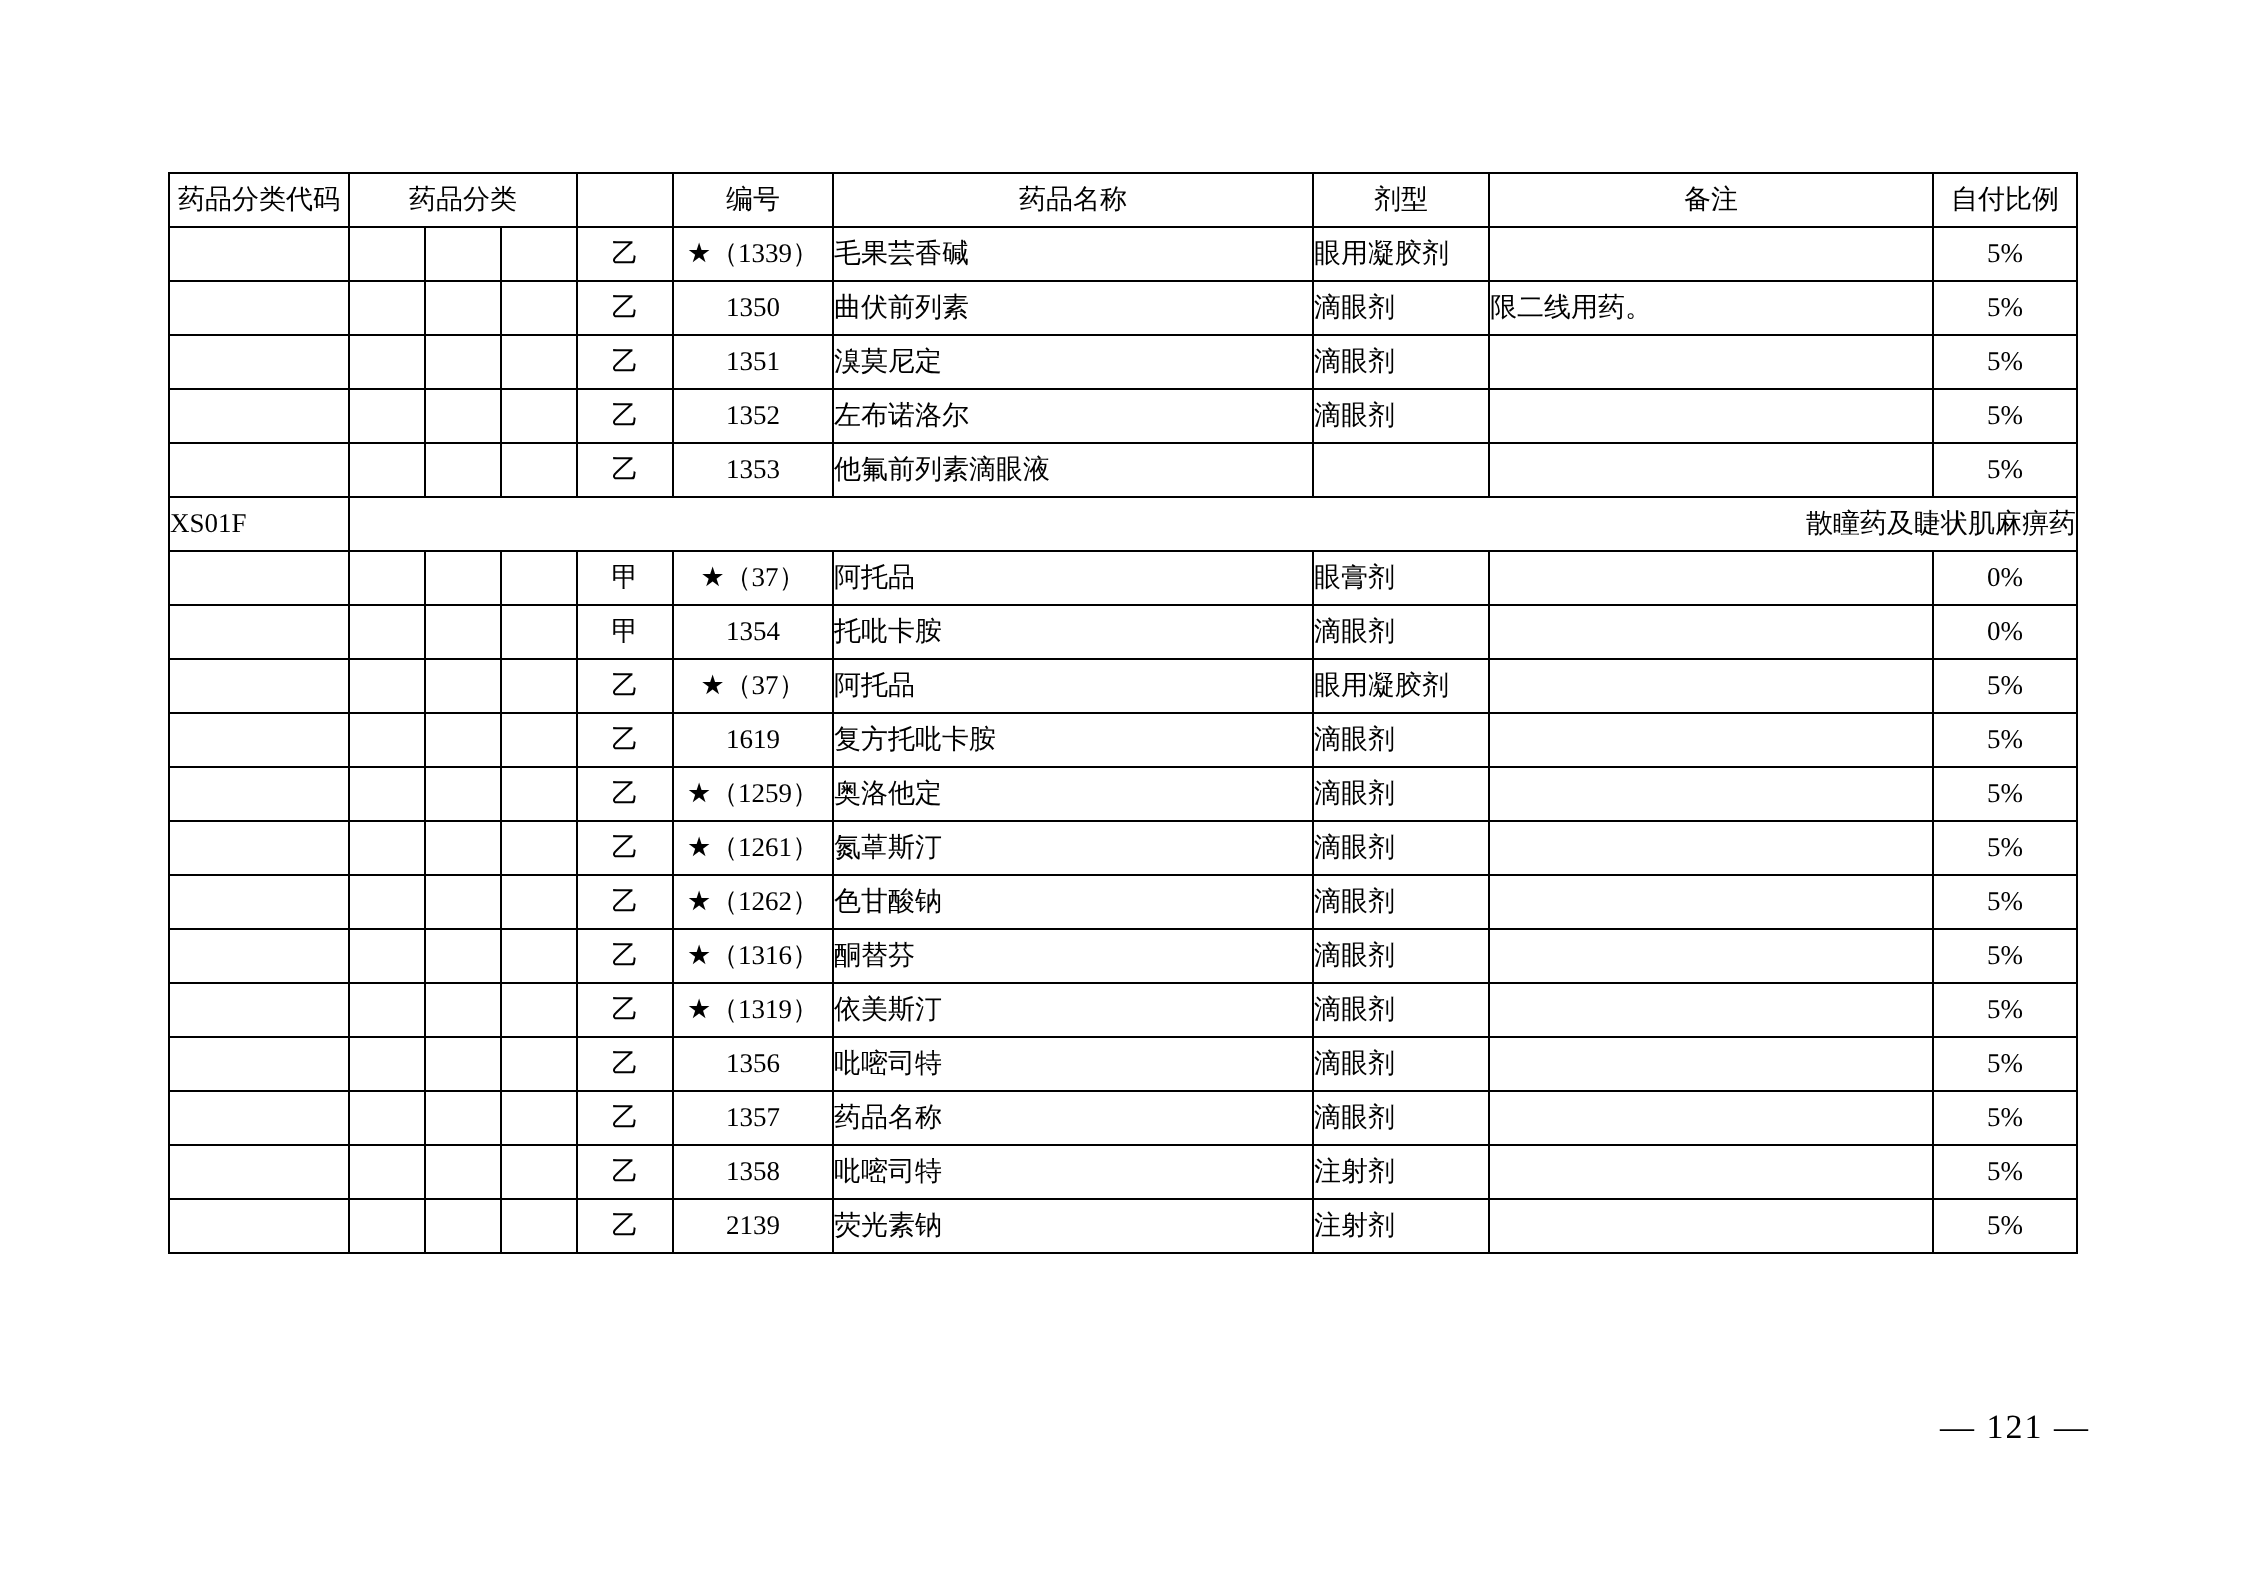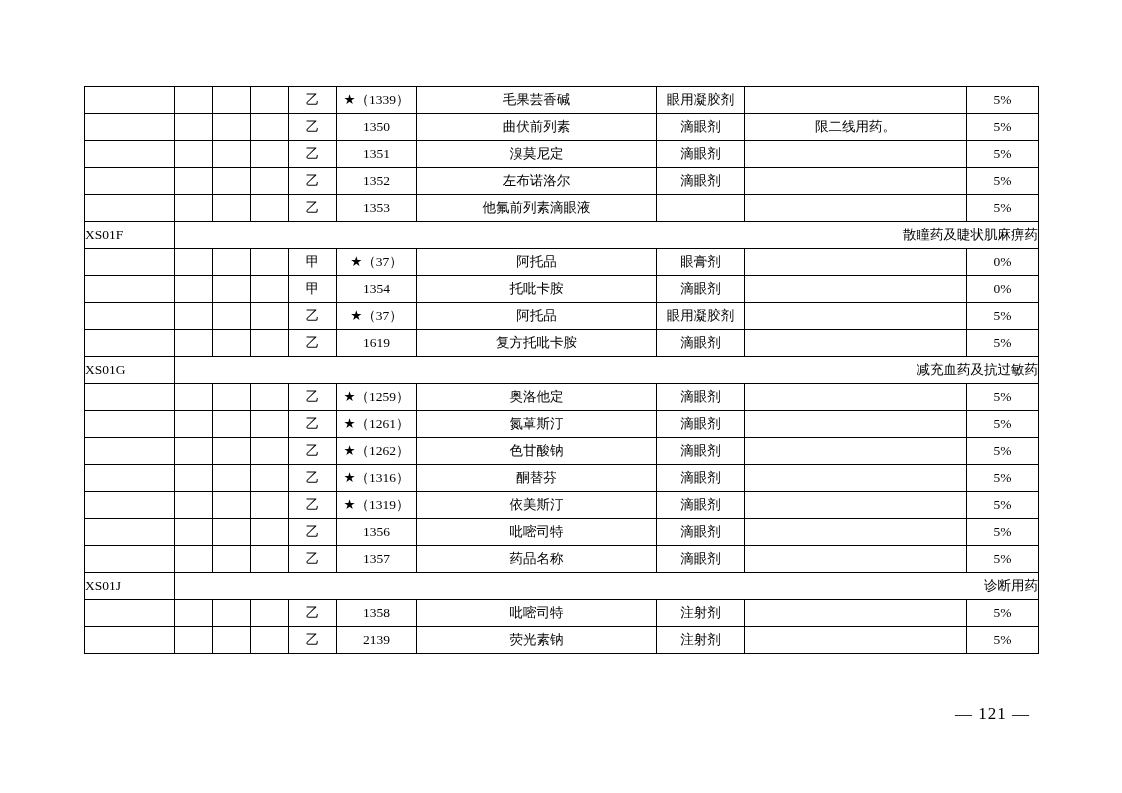--- a/index.html
+++ b/index.html
@@ -48,25 +48,25 @@
   col.c-ratio    { width: 72px; }
 
   .hdr td {
     text-align: center;
     font-weight: bold;
     height: 28px;
     font-size: 13.5px;
   }
   .cell-pad-l { padding-left: 6px; }
   .ctr { text-align: center; }
-  .lft { text-align: center; padding-left: 8px; margin-left: 36px; }
+  .lft { text-align: left; padding-left: 8px; margin-left: 36px; }
   .cat-name { text-align: right; padding-left: 8px; }
   .page-number {
     position: absolute;
-    right: 92px;
+    right: 77px;
     top: 704px;
     width: 200px;
     text-align: right;
     font-size: 17px;
     letter-spacing: 1px;
   }
 </style>
 </head>
 <body>
 
@@ -78,20 +78,30 @@
         <col class="c-s2">
         <col class="c-s3">
       <col class="c-type">
         <col class="c-num">
         <col class="c-name">
         <col class="c-dosage">
       <col class="c-remark">
         <col class="c-ratio">
     </colgroup>
     <tbody id="table-body">
+      <tr class="hdr">
+        <td>药品分类代码</td>
+        <td colspan="3">药品分类</td>
+        <td></td>
+        <td>编号</td>
+        <td>药品名称</td>
+        <td>剂型</td>
+        <td>备注</td>
+        <td>自付比例</td>
+      </tr>
     <tr>
           <td class="cell-pad-l"></td>
           <td></td>
           <td></td>
           <td></td>
           <td class="ctr">乙</td>
           <td class="ctr">★（1339）</td>
           <td class="lft">毛果芸香碱</td>
           <td class="lft">眼用凝胶剂</td>
           <td class="lft"></td>
@@ -191,24 +201,20 @@
           <td></td>
           <td></td>
           <td class="ctr">乙</td>
           <td class="ctr">1619</td>
           <td class="lft">复方托吡卡胺</td>
           <td class="lft">滴眼剂</td>
           <td class="lft"></td>
           <td class="ctr">5%</td>
         </tr>
         <tr>
-          <td class="cell-pad-l">XS01G</td>
-          <td colspan="9" class="cat-name">减充血药及抗过敏药</td>
-        </tr>
-        <tr>
           <td class="cell-pad-l"></td>
           <td></td>
           <td></td>
           <td></td>
           <td class="ctr">乙</td>
           <td class="ctr">★（1259）</td>
           <td class="lft">奥洛他定</td>
           <td class="lft">滴眼剂</td>
           <td class="lft"></td>
           <td class="ctr">5%</td>
@@ -277,24 +283,20 @@
           <td class="cell-pad-l"></td>
           <td></td>
           <td></td>
           <td></td>
           <td class="ctr">乙</td>
           <td class="ctr">1357</td>
           <td class="lft">药品名称</td>
           <td class="lft">滴眼剂</td>
           <td class="lft"></td>
           <td class="ctr">5%</td>
-        </tr>
-        <tr>
-          <td class="cell-pad-l">XS01J</td>
-          <td colspan="9" class="cat-name">诊断用药</td>
         </tr>
         <tr>
           <td class="cell-pad-l"></td>
           <td></td>
           <td></td>
           <td></td>
           <td class="ctr">乙</td>
           <td class="ctr">1358</td>
           <td class="lft">吡嘧司特</td>
           <td class="lft">注射剂</td>

